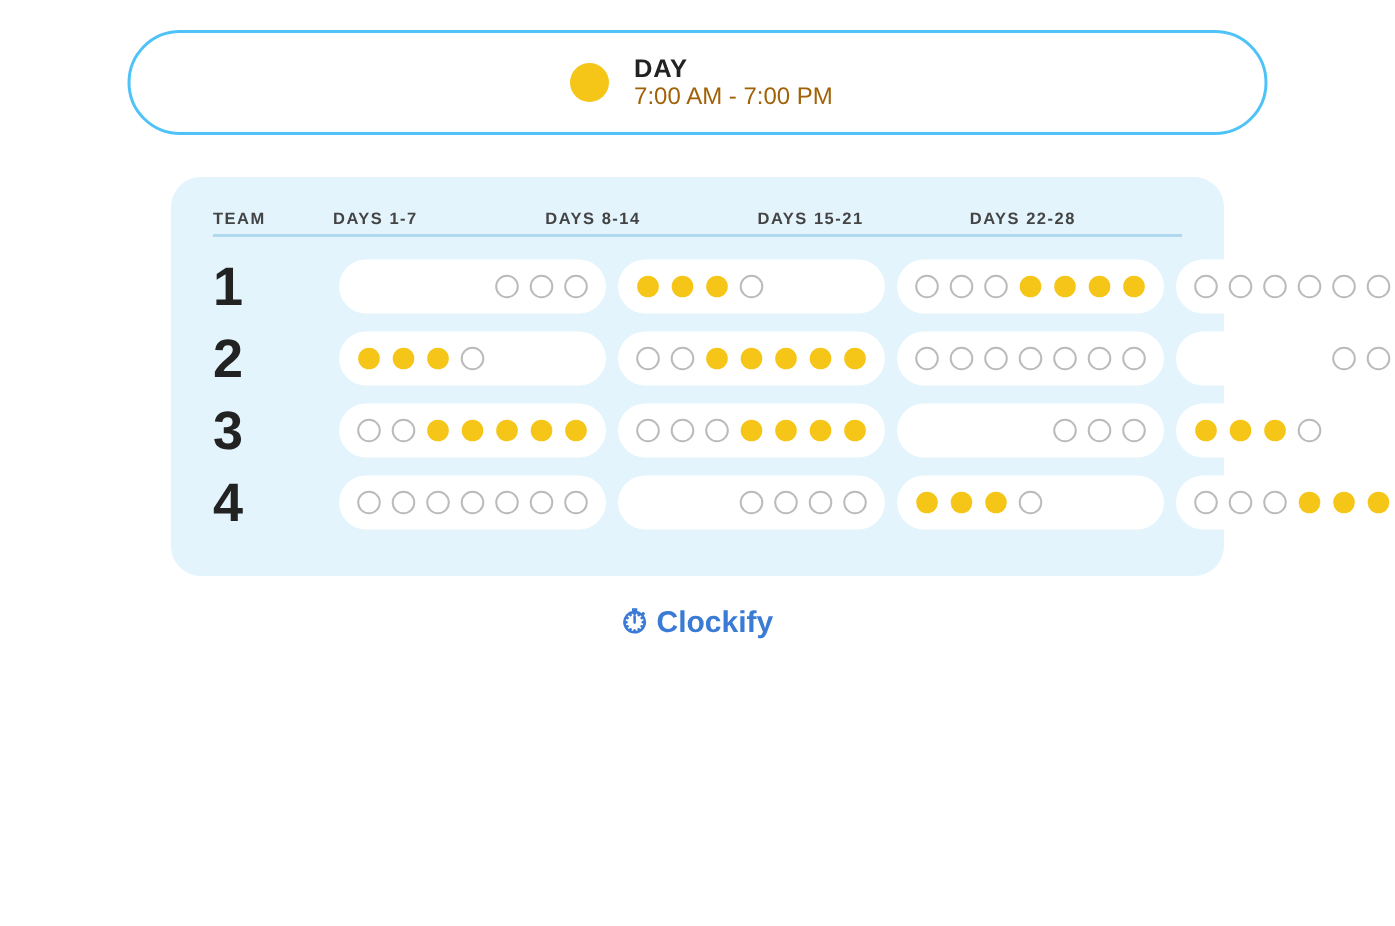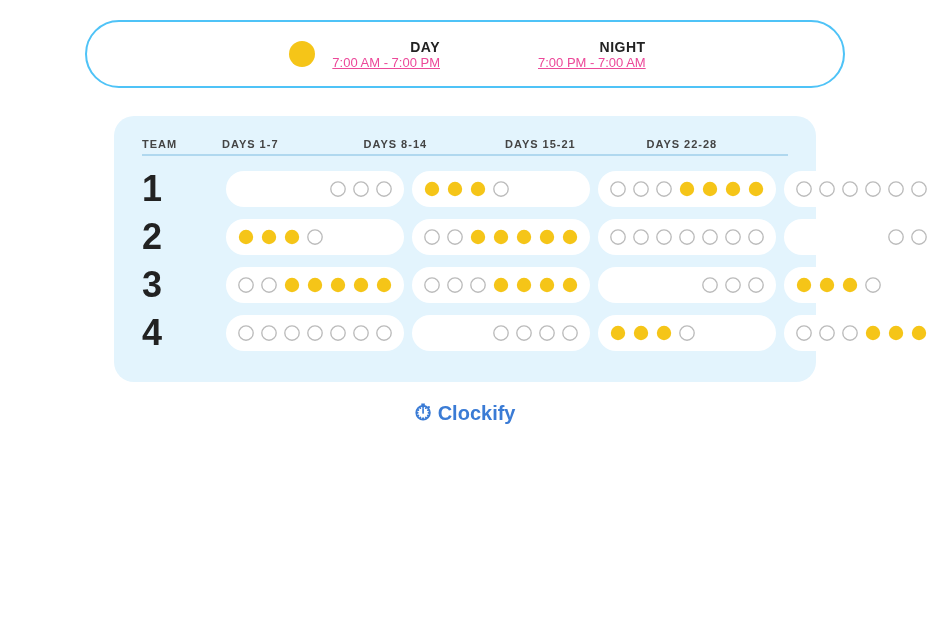--- a/index.html
+++ b/index.html
@@ -32,29 +32,27 @@
       align-items: center;
       gap: 12px;
     }
     .legend-icon {
       width: 36px;
       height: 36px;
       flex-shrink: 0;
     }
     .legend-text .legend-title {
       font-weight: 700;
-      font-size: 14px;
+      font-size: 17px;
       color: #222;
       letter-spacing: 0.5px;
-      text-align: right;
     }
     .legend-text .legend-sub {
-      font-size: 13px;
-      color: #ec4899;
-      text-decoration: underline;
+      font-size: 16px;
+      color: #a16207;
     }
 
     
     .table-card {
       background: #e3f4fd;
       border-radius: 20px;
       padding: 22px 28px 22px;
       width: 702px;
     }
     .table-header {
@@ -117,29 +115,20 @@
 <body>
 
 <div class="legend">
 <div class="legend-item">
     <span class="legend-icon"><svg width="36" height="36" viewBox="0 0 36 36">
           <circle cx="18" cy="18" r="13" fill="#f5c518"></circle>
         </svg></span>
     <div class="legend-text">
       <div class="legend-title">DAY</div>
       <div class="legend-sub">7:00 AM - 7:00 PM</div>
-    </div>
-  </div>
-    <div class="legend-item">
-    <span class="legend-icon"><svg width="36" height="36" viewBox="0 0 36 36">
-          <path d="M18 6 A12 12 0 0 0 18 30 A12 12 0 0 1 18 6Z" fill="#2979c7"></path>
-        </svg></span>
-    <div class="legend-text">
-      <div class="legend-title">NIGHT</div>
-      <div class="legend-sub">7:00 PM - 7:00 AM</div>
     </div>
   </div>
   </div>
 
 <div class="table-card">
   <div class="table-header">
   <div class="col-label">TEAM</div>
       <div class="col-label">DAYS 1-7</div>
       <div class="col-label">DAYS 8-14</div>
       <div class="col-label">DAYS 15-21</div>

